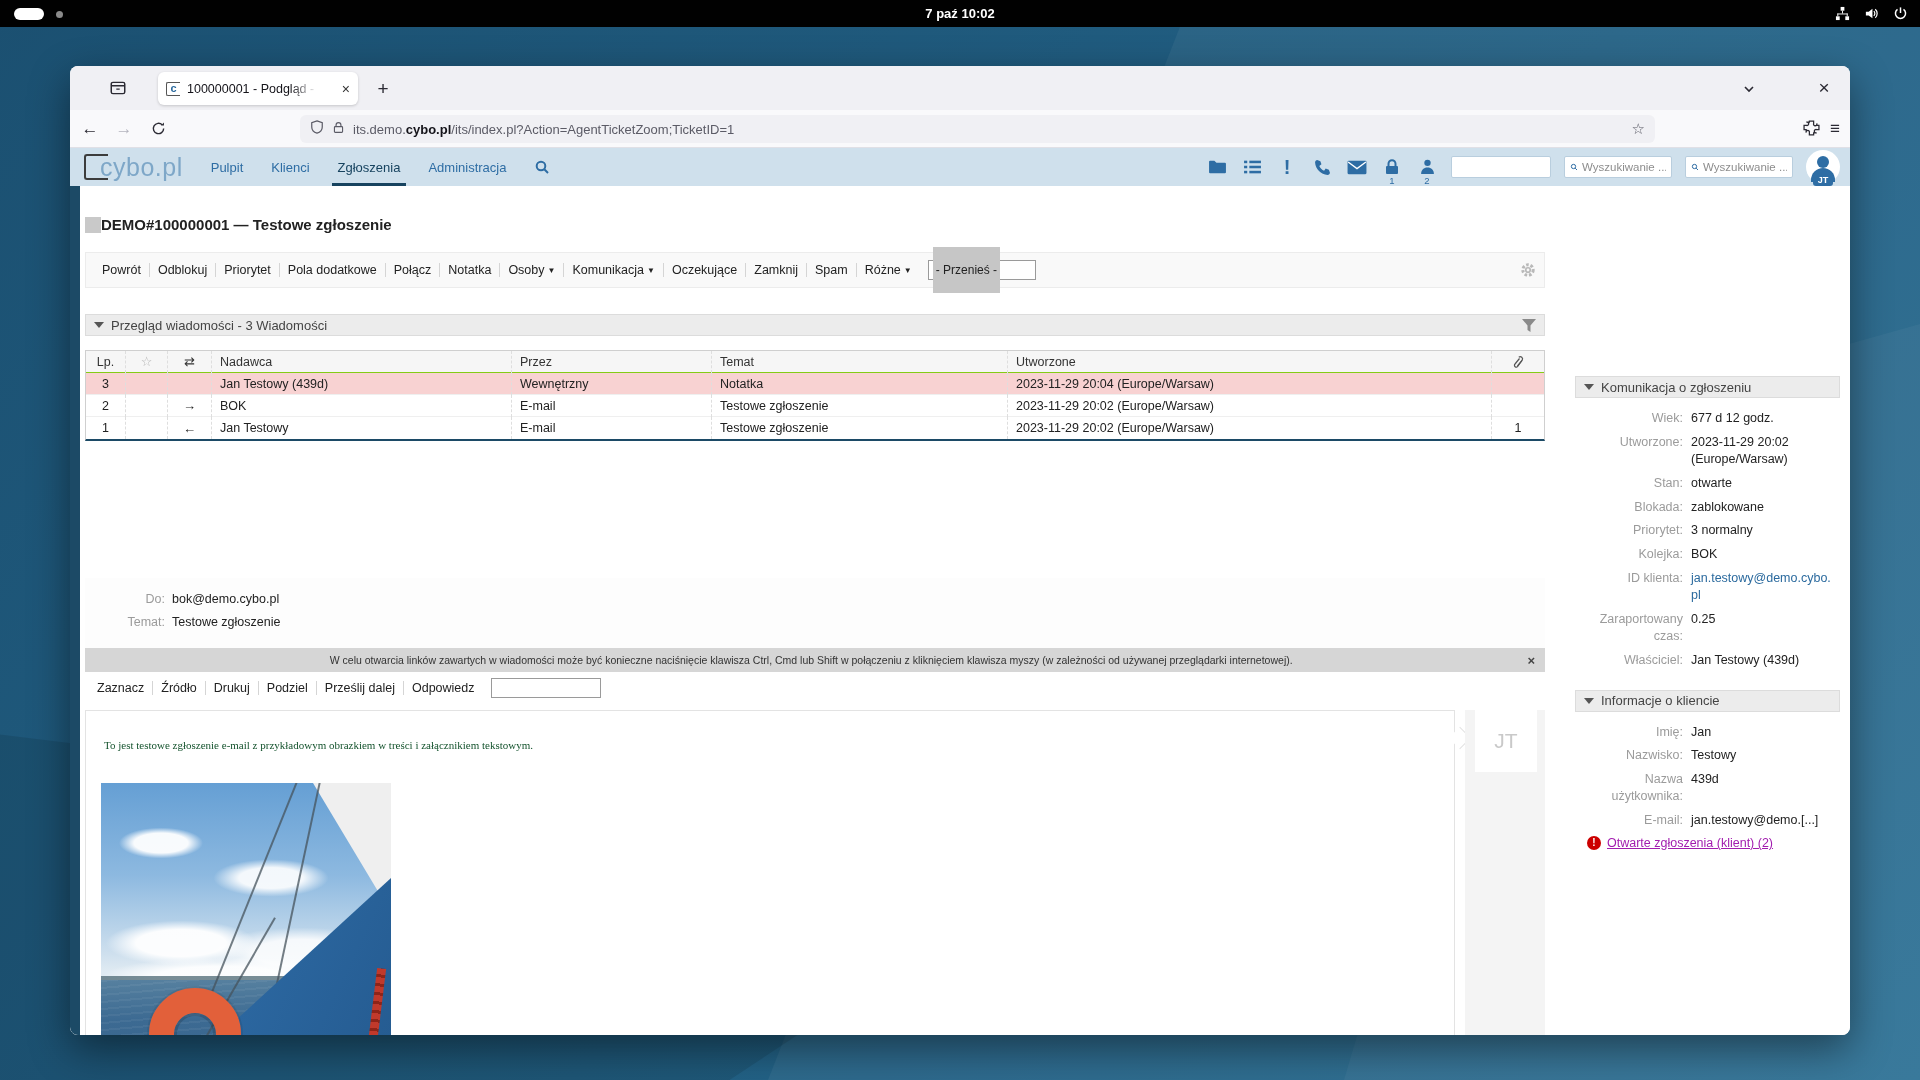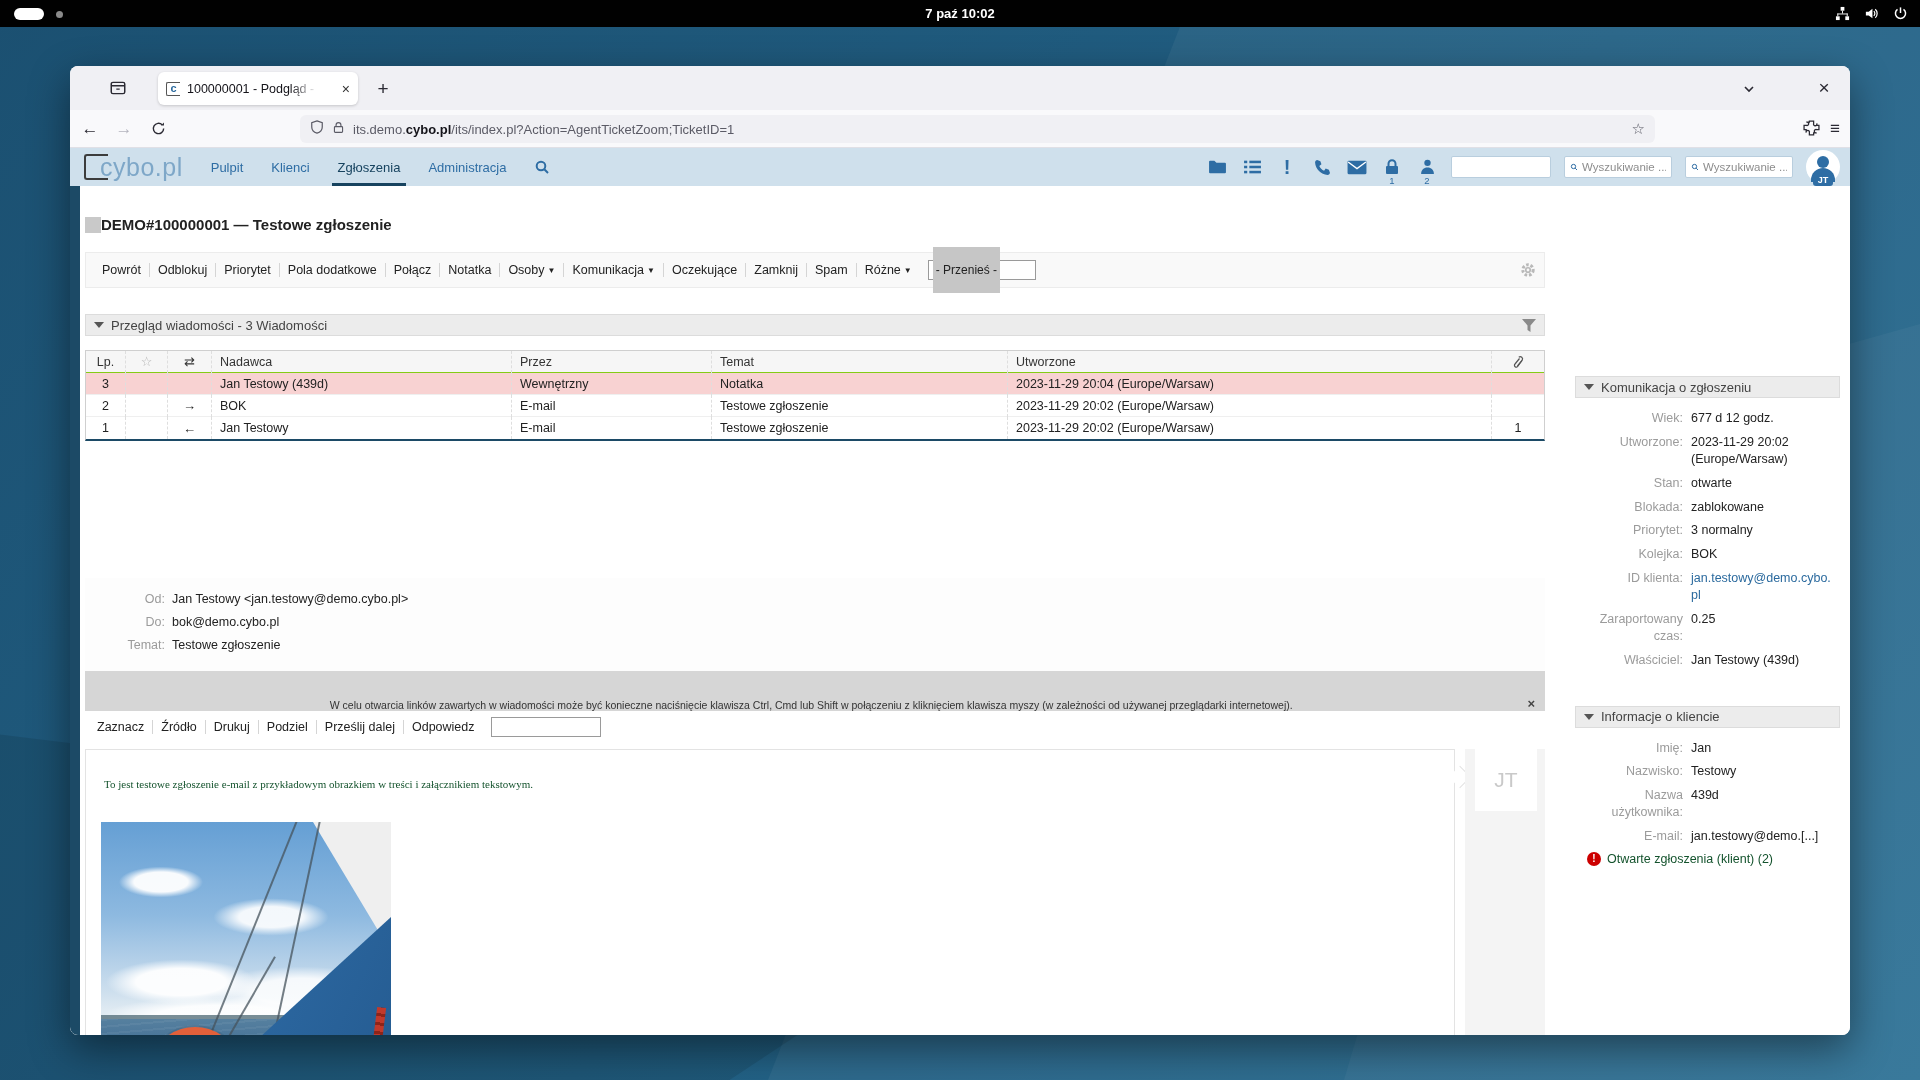--- a/index.html
+++ b/index.html
@@ -99,21 +99,21 @@
   .c-subject { width:296px; padding-left:8px; }
   .c-created { flex:1; padding-left:8px; }
   .c-att { width:52px; justify-content:center; }
   .trow.hl { background:#f8d2d2; }
 
   .article { position:absolute; left:0; top:392px; width:1460px; }
   .art-fields { padding:14px 0 10px 0; background:#fdfdfd; }
   .af-row { display:flex; margin-bottom:9px; }
   .af-label { width:80px; text-align:right; font-size:12.5px; color:#9b9b9b; }
   .af-value { margin-left:7px; font-size:12.5px; color:#222; }
-  .notice { height:40px; background:#d6d6d6; display:flex; align-items:flex-end; padding:0 10px; position:relative; }
+  .notice { height:24px; background:#d6d6d6; display:flex; align-items:center; padding:0 10px; position:relative; }
   .notice-text { flex:1; text-align:center; font-size:10.5px; color:#333; }
   .notice-close { font-size:13px; color:#444; font-weight:bold; }
   .art-actions { display:flex; align-items:center; height:32px; padding-left:4px; }
   .aa-link { font-size:12.5px; color:#222; padding:0 8px; }
   .aa-link + .aa-link { border-left:1px solid #d5d5d5; }
   .aa-select { margin-left:8px; width:110px; height:20px; background:#fff; border:1px solid #9a9a9a; }
 
   .bubble-wrap { position:relative; height:392px; overflow:hidden; }
   .bubble { position:absolute; left:0; top:6px; width:1370px; height:500px; background:#fff; border:1px solid #e3e3e3; padding:28px 20px 0 18px; }
   .bubble-notch { position:absolute; left:1367px; top:26px; width:16px; height:16px; background:#fff; border-top:1px solid #e3e3e3; border-right:1px solid #e3e3e3; transform:rotate(45deg); }
@@ -146,21 +146,21 @@
   
   .sidebar { position:absolute; left:1505px; top:0; width:265px; }
   .sb-widget { margin-top:0; }
   .sb-rows { padding:12px 6px 14px 0; }
   .sb-row { display:flex; margin-bottom:7px; }
   .sb-label { width:108px; text-align:right; font-size:12.5px; color:#9b9b9b; line-height:1.35; }
   .sb-value { margin-left:8px; width:142px; font-size:12.5px; color:#222; line-height:1.35; word-wrap:break-word; }
   .sb-value.link { color:#2b6a9e; }
   .sb-alert { display:flex; align-items:center; gap:6px; margin:4px 0 0 12px; }
   .alert-ico { width:14px; height:14px; border-radius:50%; background:#cc0000; color:#fff; font-size:10px; font-weight:bold; display:flex; align-items:center; justify-content:center; }
-  .alert-link { font-size:12.5px; color:#14532d; }
+  .alert-link { font-size:12.5px; color:#a21caf; text-decoration:underline; }
 
   .info-i { font-family:"Liberation Serif", serif; font-style:italic; color:#9a9a9a; font-size:13px; }
 </style>
 </head>
 <body>
 
 <div class="desk-shape1"></div>
 <div class="desk-shape2"></div>
 <div class="desk-shape3"></div>
 
@@ -432,24 +432,20 @@
             <div class="c-subject">Testowe zgłoszenie</div>
             <div class="c-created">2023-11-29 20:02 (Europe/Warsaw)</div>
             <div class="c-att">1</div>
           </div>
         </div>
       </div>
 
       <div class="article">
         <div class="art-fields">
           <div class="af-row">
-            <span class="af-label">Od:</span>
-            <span class="af-value">Jan Testowy &lt;jan.testowy@demo.cybo.pl&gt;</span>
-          </div>
-          <div class="af-row">
             <span class="af-label">Do:</span>
             <span class="af-value">bok@demo.cybo.pl</span>
           </div>
           <div class="af-row">
             <span class="af-label">Temat:</span>
             <span class="af-value">Testowe zgłoszenie</span>
           </div>
         </div>
         <div class="notice">
           <span class="notice-text">W celu otwarcia linków zawartych w wiadomości może być konieczne naciśnięcie klawisza Ctrl, Cmd lub Shift w połączeniu z kliknięciem klawisza myszy (w zależności od używanej przeglądarki internetowej).</span>
@@ -529,21 +525,21 @@
               <span class="sb-label">Zaraportowany czas:</span>
               <span class="sb-value">0.25</span>
             </div>
           <div class="sb-row">
               <span class="sb-label">Właściciel:</span>
               <span class="sb-value">Jan Testowy (439d)</span>
             </div>
         </div>
       </div>
 
-      <div class="sb-widget" style="margin-top:16px;">
+      <div class="sb-widget" style="margin-top:0;">
         <div class="widget-head">
           <span class="caret-down"></span>
           <span>Informacje o kliencie</span>
         </div>
         <div class="sb-rows">
           <div class="sb-row">
               <span class="sb-label">Imię:</span>
               <span class="sb-value">Jan</span>
             </div>
           <div class="sb-row">

